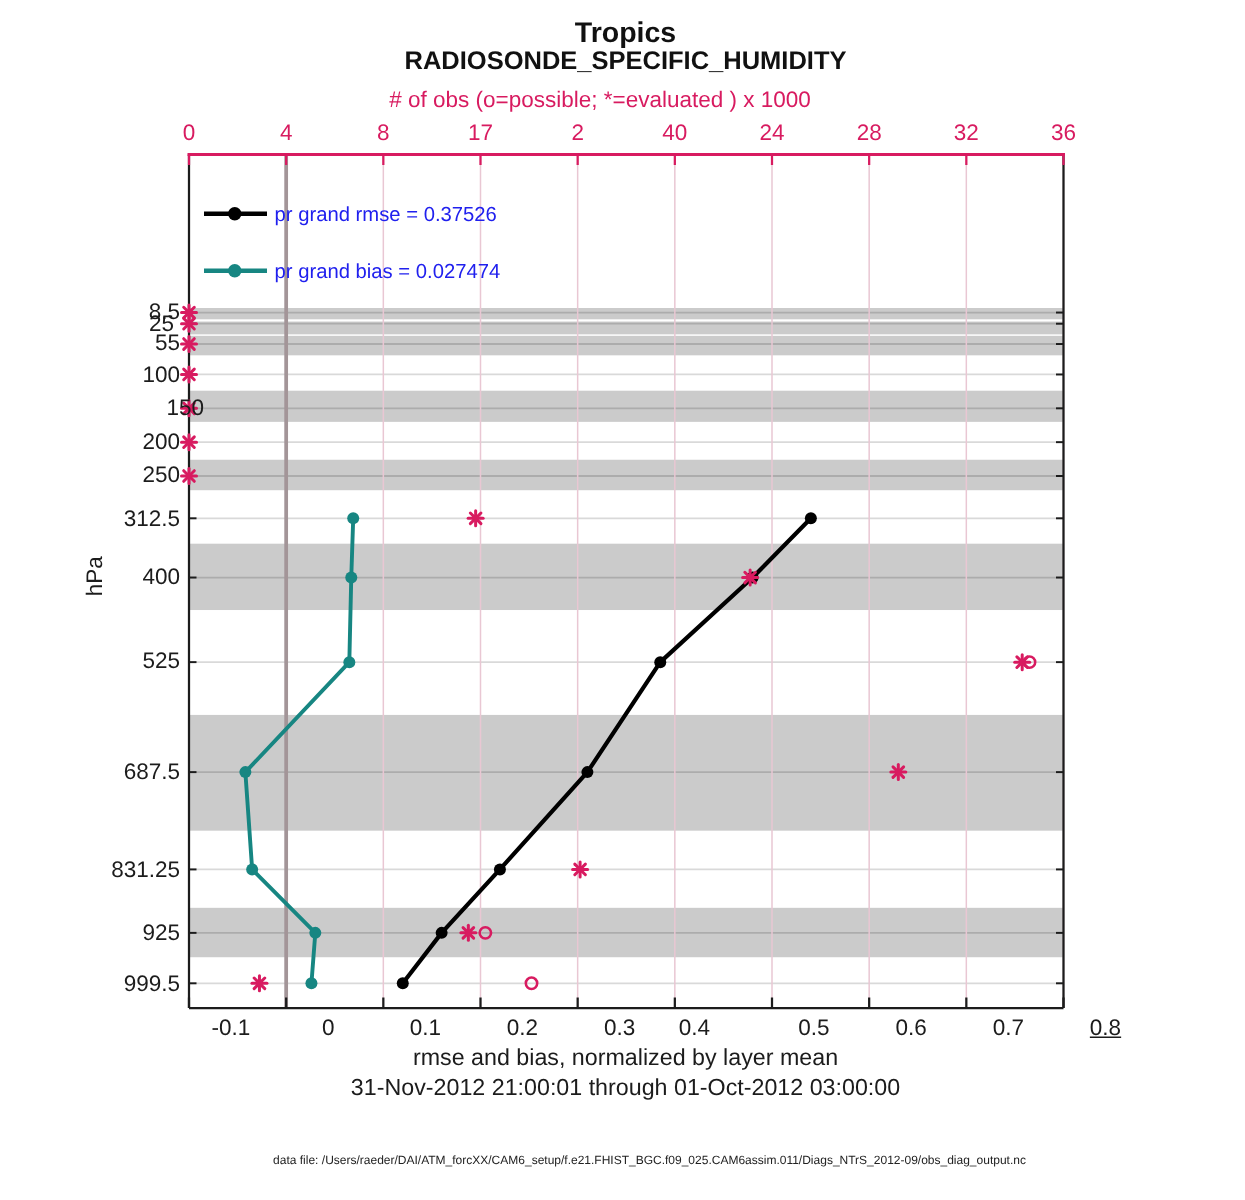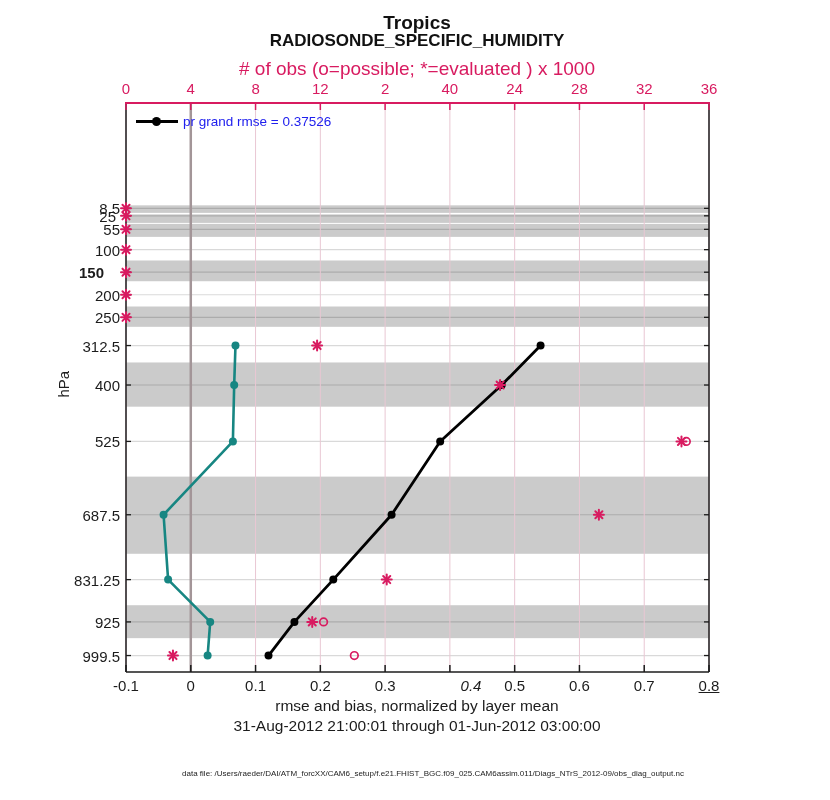--- a/index.html
+++ b/index.html
@@ -1,30 +1,30 @@
 <!DOCTYPE html>
 <html><head>
 <meta charset="utf-8">
 <style>
   html,body{margin:0;padding:0;background:#ffffff;}
   body{width:830px;height:800px;position:relative;font-family:"Liberation Sans",sans-serif;overflow:hidden;}
   .abs{position:absolute;}
   .ctr{transform:translateX(-50%);white-space:nowrap;}
   .title1{left:417px;top:12px;font-size:19px;font-weight:bold;color:#111;}
   .title2{left:417px;top:31px;font-size:17px;font-weight:bold;color:#111;}
-  .obslabel{left:417px;top:58px;font-size:19px;color:var(--crimson);}
+  .obslabel{left:400px;top:58px;font-size:15px;color:var(--crimson);}
   .ticktop{font-size:15px;color:var(--crimson);top:80px;}
-  .tickbot{font-size:15px;color:#1c1c1c;top:677px;}
+  .tickbot{font-size:15px;color:#1c1c1c;top:677px;margin-left:28px;}
   .ylab{font-size:15px;color:#1c1c1c;transform:translate(-100%,-50%);white-space:nowrap;}
   .hpa{left:50px;top:389px;font-size:15px;color:#1c1c1c;transform:rotate(-90deg) translateX(50%);transform-origin:center;}
   .xlabel{left:417px;top:697px;font-size:15.5px;color:#1c1c1c;}
   .daterange{left:417px;top:717px;font-size:15.5px;color:#1c1c1c;}
   .datafile{left:433px;top:769px;font-size:8px;color:#222;}
   .legend{left:136px;top:113px;}
-  .legend-row{display:flex;align-items:center;height:17px;}
+  .legend-row{display:flex;align-items:center;height:17px;margin-top:21px;}
   .lsample{display:inline-block;width:42px;height:3px;position:relative;margin-right:5px;flex:0 0 42px;}
   .ldot{position:absolute;width:9px;height:9px;border-radius:50%;left:16px;top:-3px;}
   .ltext{font-size:13.5px;color:var(--legendblue);white-space:nowrap;}
   svg{position:absolute;left:0;top:0;}
 </style>
 </head>
 <body style="--crimson: #d81b60; --legendblue: #2020ee;">
 
 <div class="abs ctr title1">Tropics</div>
 <div class="abs ctr title2">RADIOSONDE_SPECIFIC_HUMIDITY</div>
@@ -235,53 +235,59 @@
     <circle cx="354.3416666666667" cy="655.53013481364" r="3.8" fill="none" stroke="#d81b60" stroke-width="1.7"></circle>
   </svg>
 
 <div class="abs legend">
   <div class="legend-row">
     <span class="lsample" id="ls0" style="background: rgb(0, 0, 0);">
         <i class="ldot" id="ld0" style="background: rgb(0, 0, 0);"></i>
       </span>
     <span class="ltext">pr grand rmse = 0.37526</span>
   </div>
+  <div class="legend-row">
+    <span class="lsample" id="ls1" style="background: rgb(23, 134, 130);">
+        <i class="ldot" id="ld1" style="background: rgb(23, 134, 130);"></i>
+      </span>
+    <span class="ltext">pr grand bias = 0.027474</span>
+  </div>
 </div>
 
 <div class="abs hpa">hPa</div>
 <div class="abs ctr xlabel">rmse and bias, normalized by layer mean</div>
-<div class="abs ctr daterange">31-Aug-2012 21:00:01 through 01-Jun-2012 03:00:00</div>
+<div class="abs ctr daterange">31-Nov-2012 21:00:01 through 01-Oct-2012 03:00:00</div>
 <div class="abs ctr datafile">data file: /Users/raeder/DAI/ATM_forcXX/CAM6_setup/f.e21.FHIST_BGC.f09_025.CAM6assim.011/Diags_NTrS_2012-09/obs_diag_output.nc</div>
 
 <div id="tick-layer">
     <div class="abs ticktop ctr" style="left: 126px;">0</div>
     <div class="abs ticktop ctr" style="left: 190.778px;">4</div>
     <div class="abs ticktop ctr" style="left: 255.556px;">8</div>
-    <div class="abs ticktop ctr" style="left: 320.333px;">12</div>
+    <div class="abs ticktop ctr" style="left: 320.333px;">17</div>
     <div class="abs ticktop ctr" style="left: 385.111px;">2</div>
     <div class="abs ticktop ctr" style="left: 449.889px;">40</div>
     <div class="abs ticktop ctr" style="left: 514.667px;">24</div>
     <div class="abs ticktop ctr" style="left: 579.444px;">28</div>
     <div class="abs ticktop ctr" style="left: 644.222px;">32</div>
     <div class="abs ticktop ctr" style="left: 709px;">36</div>
     <div class="abs tickbot ctr" style="left: 126px;">-0.1</div>
     <div class="abs tickbot ctr" style="left: 190.778px;">0</div>
     <div class="abs tickbot ctr" style="left: 255.556px;">0.1</div>
     <div class="abs tickbot ctr" style="left: 320.333px;">0.2</div>
     <div class="abs tickbot ctr" style="left: 385.111px;">0.3</div>
-    <div class="abs tickbot ctr" style="left: 471px; font-style: italic;">0.4</div>
+    <div class="abs tickbot ctr" style="left: 435px;">0.4</div>
     <div class="abs tickbot ctr" style="left: 514.667px;">0.5</div>
     <div class="abs tickbot ctr" style="left: 579.444px;">0.6</div>
     <div class="abs tickbot ctr" style="left: 644.222px;">0.7</div>
     <div class="abs tickbot ctr" style="left: 709px; text-decoration: underline;">0.8</div>
     <div class="abs ylab" style="left: 120px; top: 208.362px;">8.5</div>
     <div class="abs ylab" style="left: 116px; top: 215.807px;">25</div>
     <div class="abs ylab" style="left: 120px; top: 229.344px;">55</div>
     <div class="abs ylab" style="left: 120px; top: 249.649px;">100</div>
-    <div class="abs ylab" style="left: 104px; top: 272.211px; font-weight: bold;">150</div>
+    <div class="abs ylab" style="left: 136px; top: 272.211px;">150</div>
     <div class="abs ylab" style="left: 120px; top: 294.772px;">200</div>
     <div class="abs ylab" style="left: 120px; top: 317.334px;">250</div>
     <div class="abs ylab" style="left: 120px; top: 345.536px;">312.5</div>
     <div class="abs ylab" style="left: 120px; top: 385.018px;">400</div>
     <div class="abs ylab" style="left: 120px; top: 441.422px;">525</div>
     <div class="abs ylab" style="left: 120px; top: 514.747px;">687.5</div>
     <div class="abs ylab" style="left: 120px; top: 579.611px;">831.25</div>
     <div class="abs ylab" style="left: 120px; top: 621.914px;">925</div>
     <div class="abs ylab" style="left: 120px; top: 655.53px;">999.5</div>
   </div>

